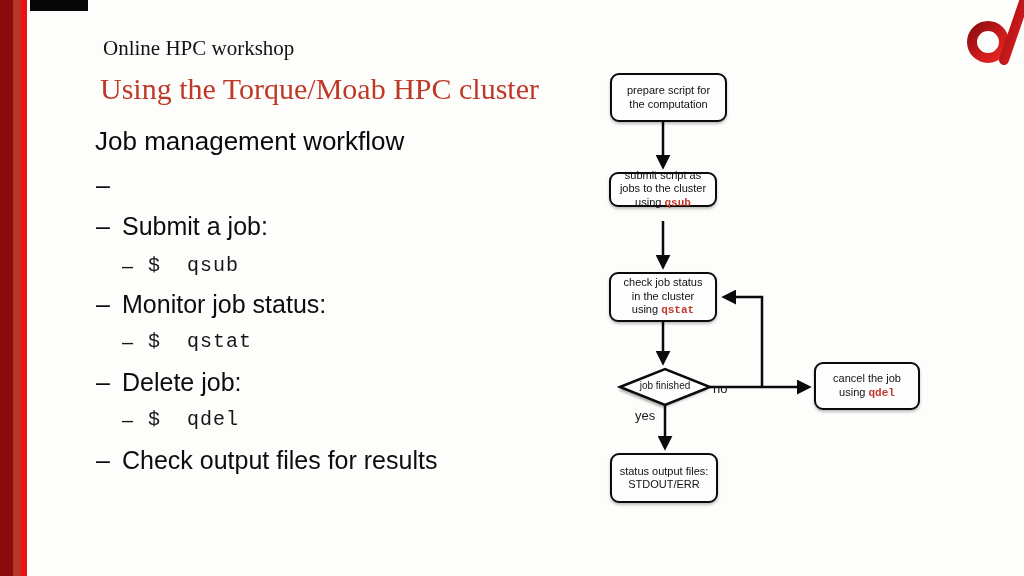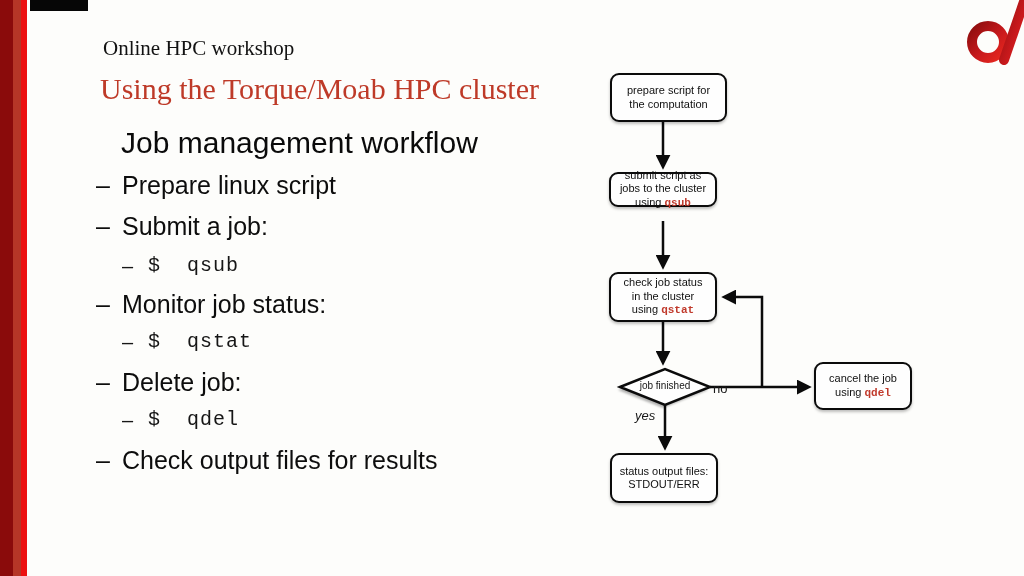--- a/index.html
+++ b/index.html
@@ -20,21 +20,21 @@
   .pretitle{
     position:absolute;left:103px;top:36px;
     font-family:"Liberation Serif",serif;font-size:21px;color:#121212;
   }
   .title{
     position:absolute;left:100px;top:72px;
     font-family:"Liberation Serif",serif;font-size:30px;color:#be3a28;
   }
   .heading{
     position:absolute;left:95px;top:126px;
-    font-size:30px;color:#0a0a0a;letter-spacing:0px;margin-left:26px;
+    font-size:26px;color:#0a0a0a;letter-spacing:0px;
   }
 
   
   .row{position:absolute;display:flex;align-items:flex-start;}
   .row .bullet{flex:0 0 26px;}
   .row-main{left:96px;font-size:25px;line-height:29px;color:#0d0d0d;}
   .row-code{left:122px;font-family:"Liberation Mono",monospace;font-size:20px;line-height:24px;color:#161616;}
   .row-code .bullet{flex:0 0 26px;font-family:"Liberation Sans",sans-serif;font-size:20px;}
   .code-text{white-space:pre;letter-spacing:1px;}
 
@@ -44,48 +44,47 @@
   .fc-node{
     position:absolute;background:#fefefe;border:2.5px solid #0b0b0b;border-radius:9px;
     display:flex;flex-direction:column;align-items:center;justify-content:center;
     font-size:11px;line-height:13.5px;text-align:center;color:#101010;
     box-shadow:0 2px 3px rgba(0,0,0,0.25);box-sizing:border-box;white-space:nowrap;
   }
   .fc-cmd{font-family:"Liberation Mono",monospace;font-weight:bold;color:#c0392b;}
   .node-prepare{left:30px;top:33px;width:117px;height:49px;}
   .node-submit{left:29px;top:132px;width:108px;height:35px;}
   .node-check{left:29px;top:232px;width:108px;height:50px;}
-  .node-cancel{left:234px;top:322px;width:98px;height:48px;}
+  .node-cancel{left:234px;top:322px;width:106px;height:48px;}
   .node-output{left:30px;top:413px;width:108px;height:50px;}
   .diamond-label{
     position:absolute;left:40px;top:340px;width:90px;text-align:center;
     font-size:10px;color:#151515;
   }
   .edge-label{position:absolute;font-size:13px;color:#191919;}
   .label-no{left:133px;top:323px;margin-top:18px;}
-  .label-yes{left:55px;top:368px;font-style:italic;}
+  .label-yes{left:55px;top:368px;}
 
   
   .logo{position:absolute;left:952px;top:-6px;width:72px;height:80px;}
 </style>
 </head>
 <body>
 
 <div class="stripe stripe-dark"></div>
 <div class="stripe stripe-mid"></div>
 <div class="stripe stripe-bright"></div>
 <div class="black-patch"></div>
 
 <div class="pretitle">Online HPC workshop</div>
 <div class="title">Using the Torque/Moab HPC cluster</div>
 <div class="heading">Job management workflow</div>
 
 <div class="row row-main" style="top:171px;">
   <span class="bullet">–</span>
-  <span>Prepare linux script</span>
 </div>
 <div class="row row-main" style="top:212px;">
   <span class="bullet">–</span>
   <span>Submit a job:</span>
 </div>
 <div class="row row-code" style="top:254px;">
   <span class="bullet">–</span>
   <span class="code-text">$  qsub</span>
 </div>
 <div class="row row-main" style="top:290px;">

